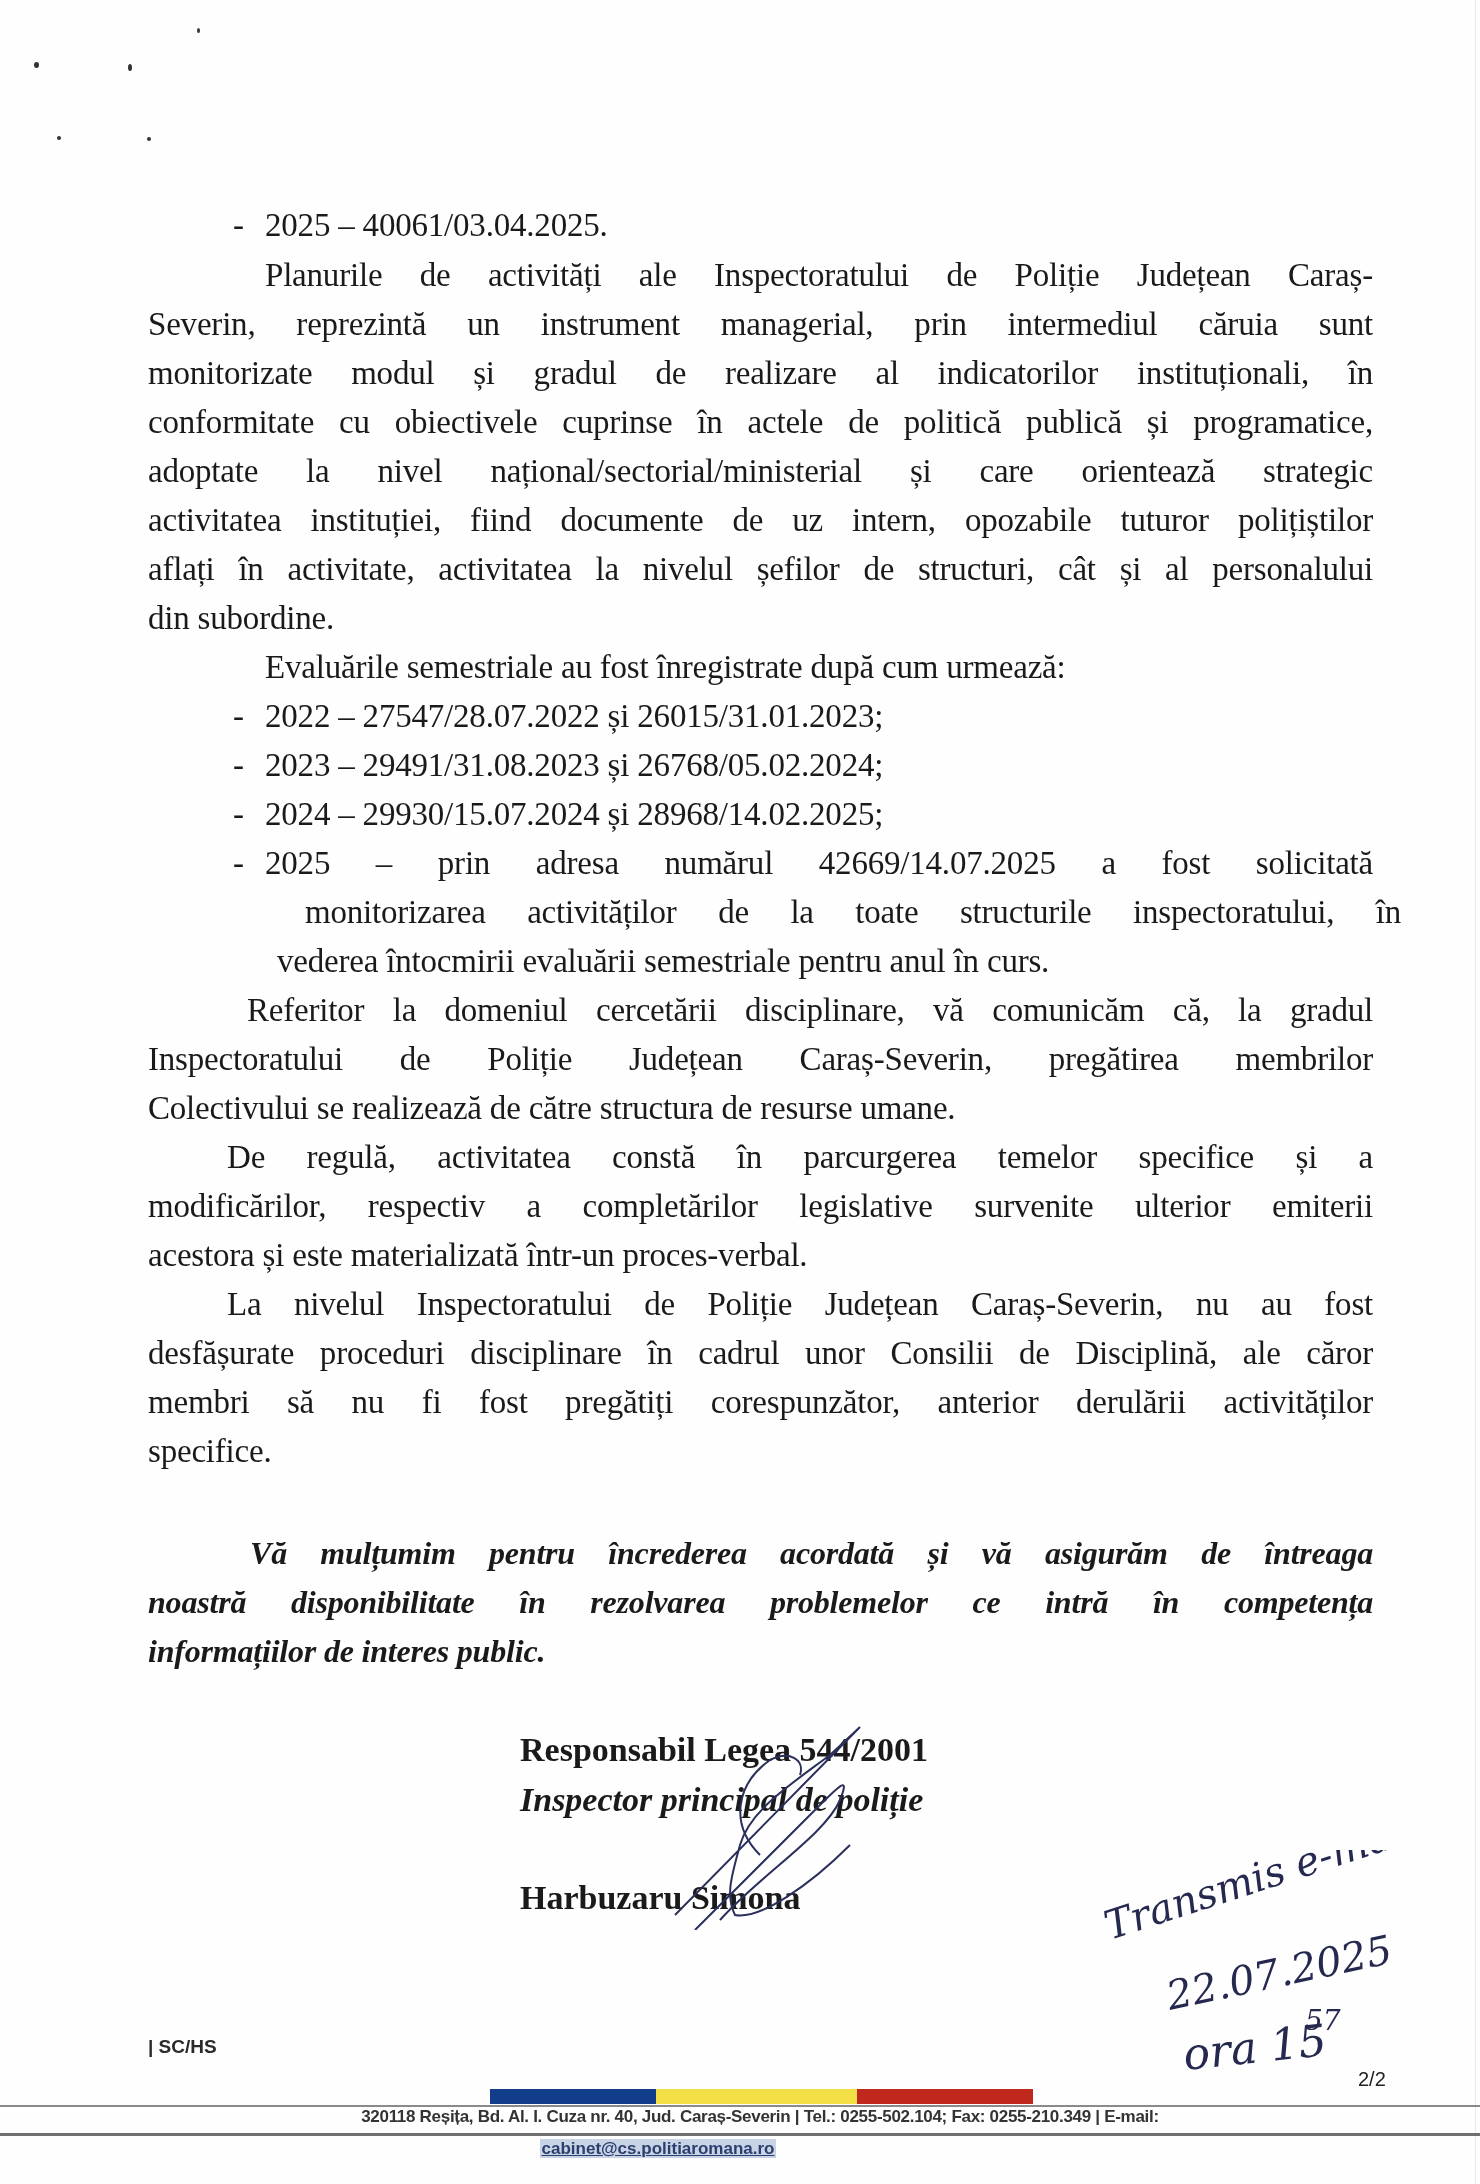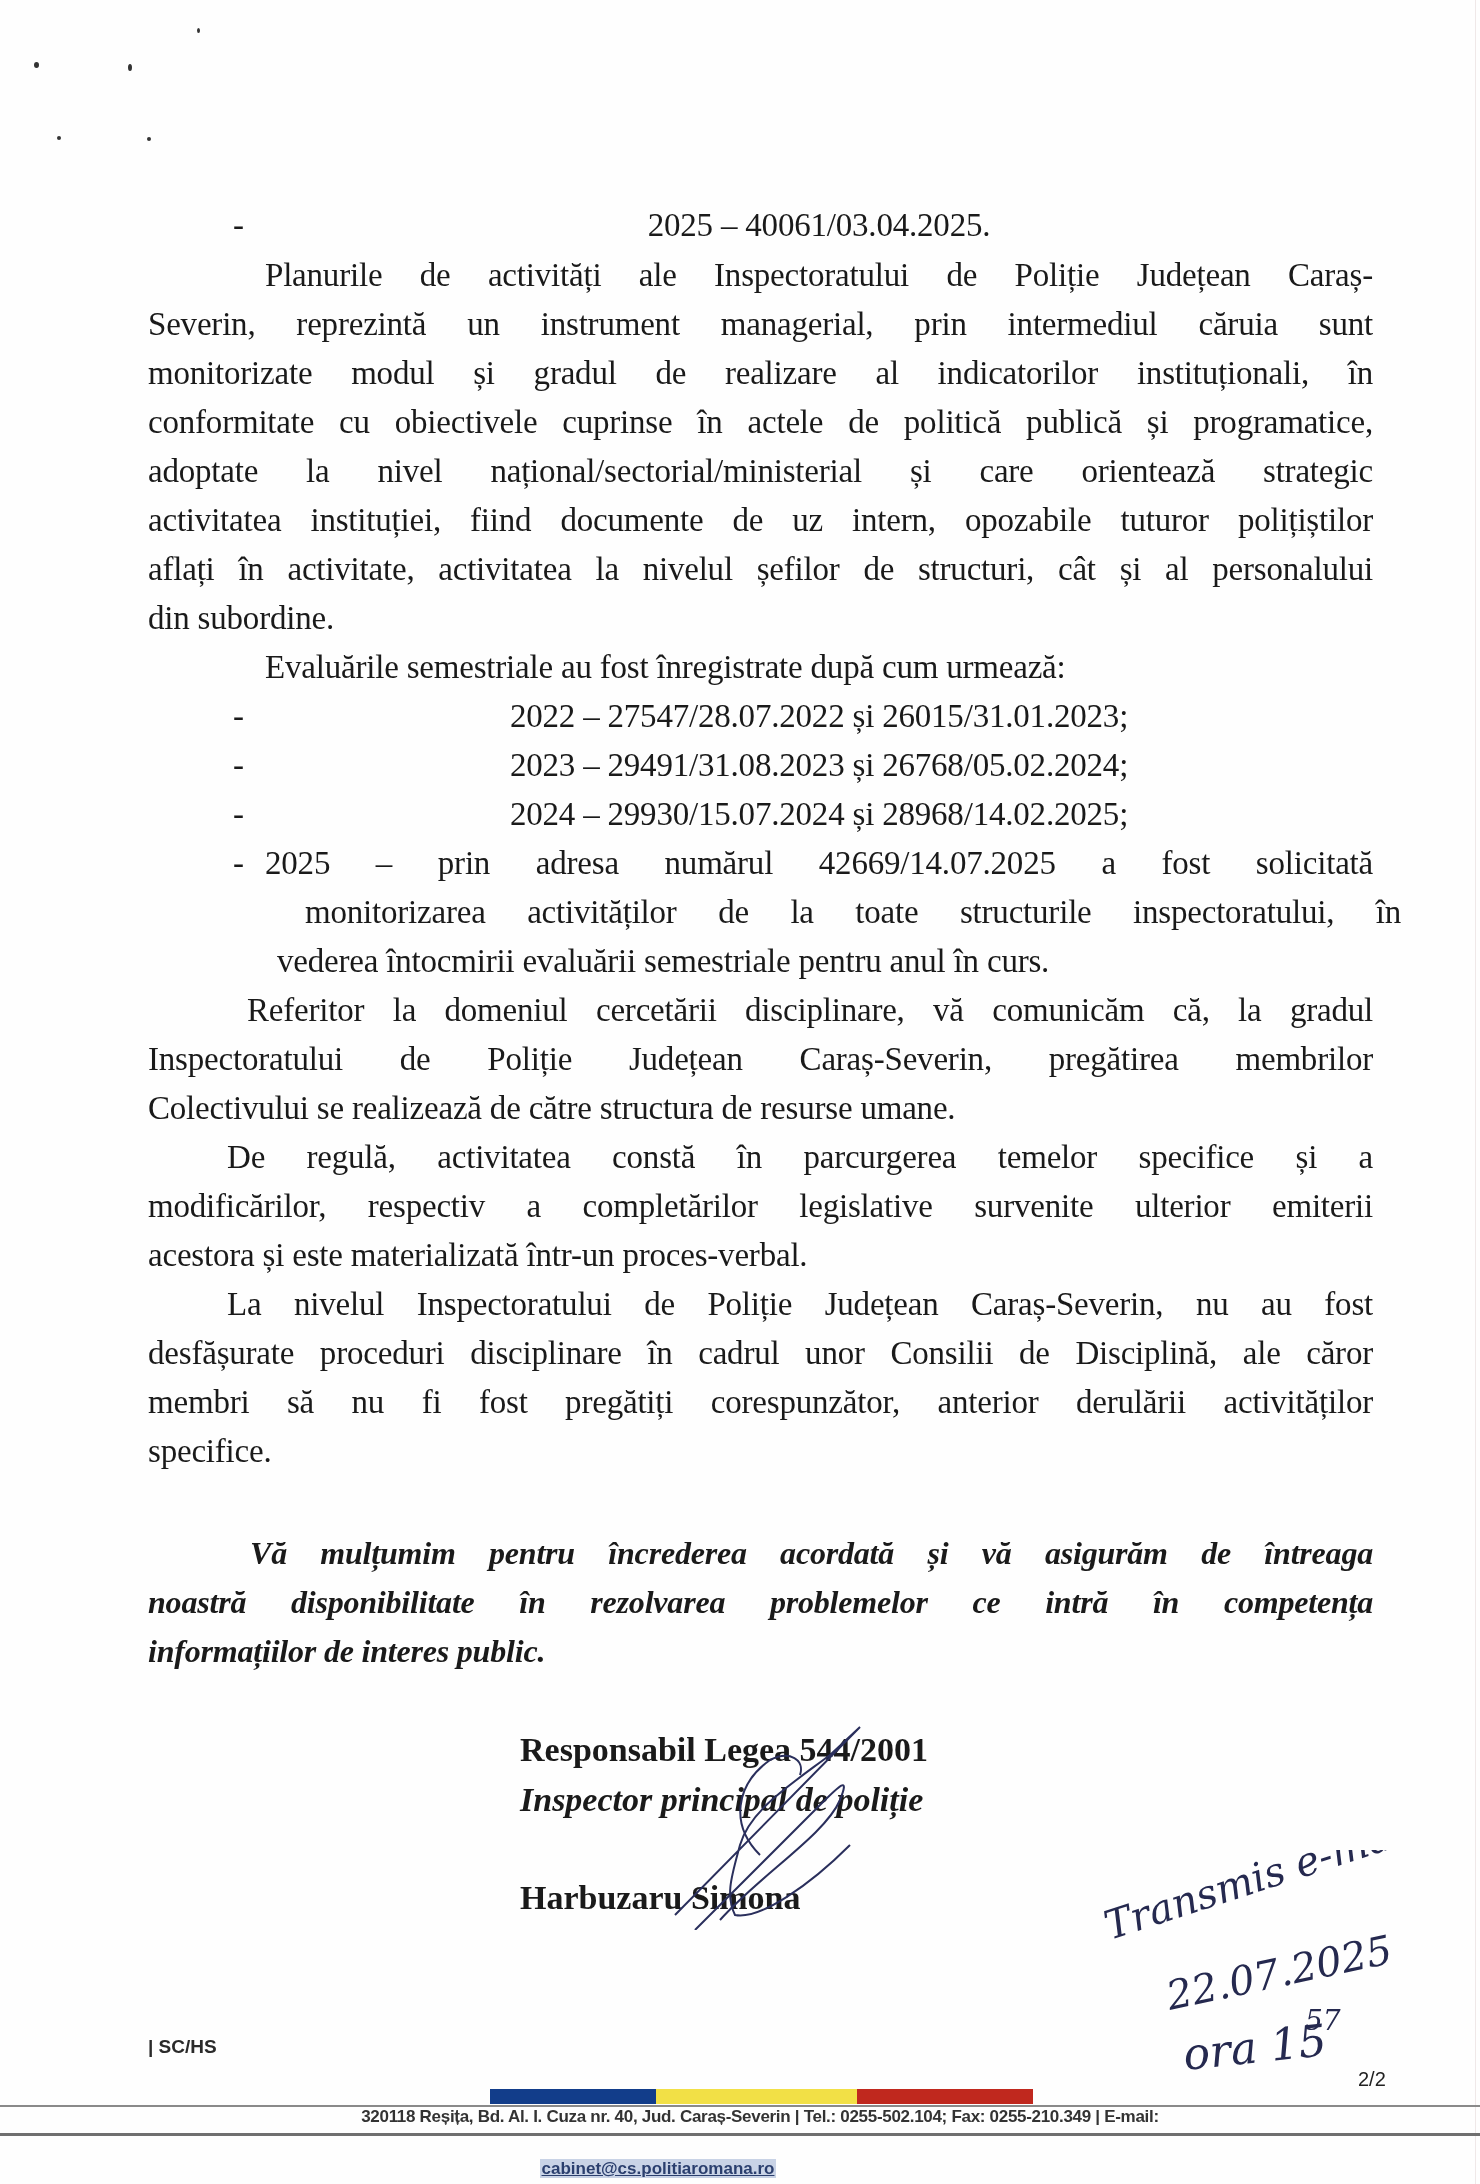--- a/index.html
+++ b/index.html
@@ -10,21 +10,21 @@
   }
   .page-edge { position: absolute; top: 0; right: 4px; width: 1px; height: 2184px; background: #efe8e8; }
   .speck { position: absolute; background: #333; border-radius: 50%; }
   .line {
     position: absolute; left: 148px; width: 1225px; height: 49px;
     font-size: 33px; line-height: 49px; white-space: nowrap;
     letter-spacing: -0.2px;
   }
   .just { text-align: justify; text-align-last: justify; }
   .dash { position: absolute; left: 85px; }
-  .bullet-text { position: absolute; left: 117px; right: 0; text-align: center; }
+  .bullet-text { position: absolute; left: 117px; right: 0; }
   .bi { font-weight: bold; font-style: italic; font-size: 32px; }
   .sig {
     position: absolute; left: 520px; width: 480px; 
     font-size: 34px; line-height: 48px; font-weight: bold; white-space: nowrap;
   }
   .sig.it { font-style: italic; }
   .sigmark { position: absolute; left: 640px; top: 1715px; width: 280px; height: 215px; }
   .ref { position: absolute; left: 148px; top: 2036px; font-size: 19px; font-weight: bold;
          font-family: "Liberation Sans", sans-serif; color: #2a2a2a; }
   .note { position: absolute; left: 1100px; top: 1850px; width: 360px; height: 230px; }
@@ -33,21 +33,21 @@
   .flag { position: absolute; top: 2089px; height: 15px; }
   .rule { position: absolute; left: 0; width: 1480px; height: 2px; background: #8a8a8a; }
   .footer-text {
     position: absolute; left: 0; width: 1480px; top: 2107px; text-align: center;
     font-family: "Liberation Sans Narrow", "Liberation Sans", sans-serif;
     font-size: 17px; color: #333; font-weight: bold; letter-spacing: -0.3px; padding-left: 20px;
   }
   .footer-mail {
     position: absolute; left: 0; width: 1316px; top: 2139px; text-align: center;
     font-family: "Liberation Sans", sans-serif; font-size: 17px; color: #2b3f6e;
-    text-decoration: underline; font-weight: bold; margin-top: 20px;
+    text-decoration: underline; font-weight: bold;
   }
   .footer-mail span { background: #c9d3e6; padding: 0 2px; }
 </style>
 </head>
 <body>
 
 <div class="page-edge"></div>
 
 <div class="speck" style="left:34px;top:62px;width:5px;height:6px;"></div>
 <div class="speck" style="left:128px;top:64px;width:4px;height:7px;"></div>

